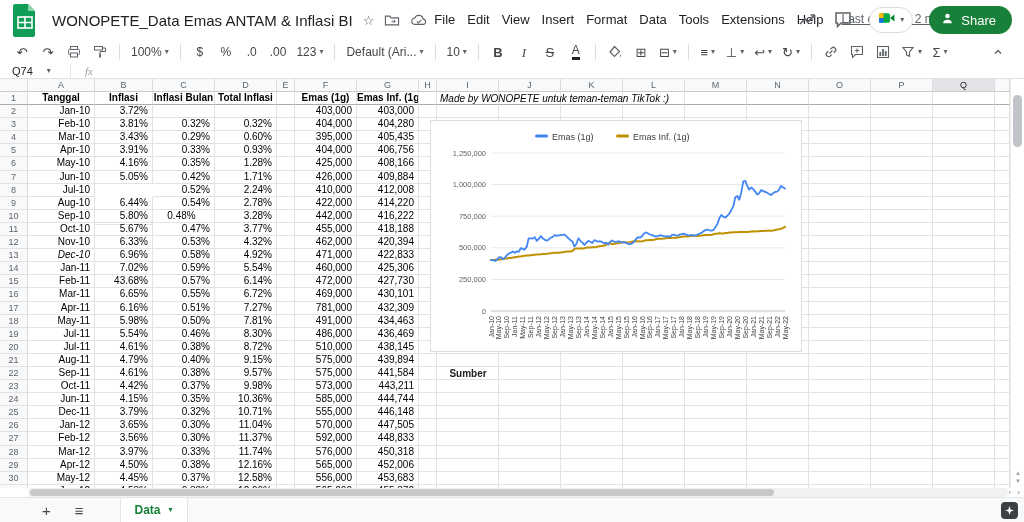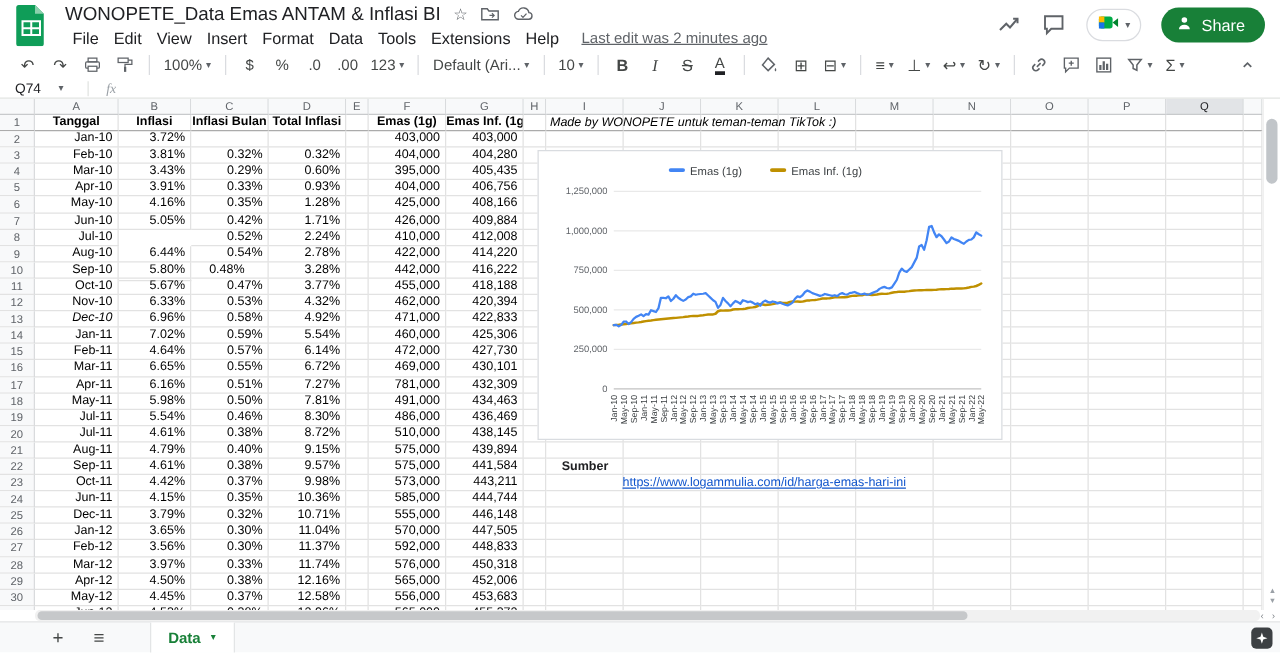--- a/index.html
+++ b/index.html
@@ -3,21 +3,21 @@
 <meta charset="utf-8">
 <style>
   * { box-sizing: border-box; margin:0; padding:0; }
   html,body { width:1024px; height:522px; overflow:hidden; }
   body { font-family:"Liberation Sans","DejaVu Sans",sans-serif; background:#fff; color:#202124; position:relative; }
   .app { width:1024px; height:522px; position:relative; background:#fff; }
 
   
   .titlebar { height:40px; display:flex; align-items:center; padding-left:12px; position:relative; }
   .logo { width:26px; height:34px; margin-right:14px; flex:0 0 auto; }
-  .title-block { display:flex; flex-direction:column; }
+  .title-block { display:flex; flex-direction:row; }
   .title-row { display:flex; align-items:center; gap:10px; height:20px; }
   .doc-title { font-size:15px; color:#202124; white-space:nowrap; }
   .t-ic { color:#5f6368; font-size:13px; line-height:1; display:inline-flex; align-items:center; }
   .menu-row { display:flex; align-items:center; height:18px; }
   .menu-item { font-size:13px; color:#202124; padding:0 6px; cursor:default; }
   .last-edit { font-size:12px; color:#5f6368; text-decoration:underline; margin-left:12px; white-space:nowrap; }
   .tb-right { position:absolute; right:12px; top:0; height:40px; display:flex; align-items:center; gap:16px; }
   .pill { height:26px; border:1px solid #dadce0; border-radius:14px; display:flex; align-items:center; padding:0 8px; gap:4px; background:#fff; }
   .share-btn { height:28px; background:#188038; border-radius:15px; color:#fff; display:flex; align-items:center; gap:7px; padding:0 16px 0 12px; font-size:13px; font-weight:500; }
   .caret { font-size:8px; color:#5f6368; line-height:1; }
@@ -615,21 +615,21 @@
           <div class="cell" style="width: 62px;"></div>
           <div class="cell" style="width: 62px;"></div>
           <div class="cell" style="width: 62px;"></div>
           <div class="cell" style="width: 62px;"></div>
           <div class="cell" style="width: 62px;"></div>
           <div class="cell" style="width: 15px;"></div>
         </div>
         <div class="row">
           <div class="rownum">15</div>
           <div class="cell" style="width: 67px;">Feb-11</div>
-          <div class="cell" style="width: 58px;">4.64%</div>
+          <div class="cell" style="width: 58px;">43.68%</div>
           <div class="cell" style="width: 62px;">0.57%</div>
           <div class="cell" style="width: 62px;">6.14%</div>
           <div class="cell" style="width: 18px;"></div>
           <div class="cell" style="width: 62px;">472,000</div>
           <div class="cell" style="width: 62px;">427,730</div>
           <div class="cell" style="width: 18px;"></div>
           <div class="cell" style="width: 62px;"></div>
           <div class="cell" style="width: 62px;"></div>
           <div class="cell" style="width: 62px;"></div>
           <div class="cell" style="width: 62px;"></div>
@@ -973,21 +973,20 @@
           <div class="cell" style="width: 62px;"></div>
           <div class="cell" style="width: 62px;"></div>
           <div class="cell" style="width: 62px;"></div>
           <div class="cell" style="width: 62px;"></div>
           <div class="cell" style="width: 15px;"></div>
         </div>
       </div>
 
     <div class="overlay note1" style="left:440px; top:14px;">Made by WONOPETE untuk teman-teman TikTok :)</div>
     <div class="overlay sumber" style="left:437px; top:289px; width:62px;">Sumber</div>
-    <div class="overlay slink" style="left:498px; top:302px;">https://www.logammulia.com/id/harga-emas-hari-ini</div>
 
     <div class="chart-card">
       <svg width="370" height="230" viewBox="0 0 370 230">
           <rect x="104" y="13.5" width="13" height="3" rx="1.5" fill="#4285f4"></rect>
           <text x="121" y="19" font-size="9" fill="#3c4043" font-family="Liberation Sans,DejaVu Sans,sans-serif">Emas (1g)</text>
           <rect x="185" y="13.5" width="13" height="3" rx="1.5" fill="#bf9000"></rect>
           <text x="202" y="19" font-size="9" fill="#3c4043" font-family="Liberation Sans,DejaVu Sans,sans-serif">Emas Inf. (1g)</text>
           <line x1="60" x2="354" y1="190.0" y2="190.0" stroke="#c2c2c2" stroke-width="1"></line>
           <text x="55" y="192.5" text-anchor="end" font-size="7.5" fill="#5f6368" font-family="Liberation Sans,DejaVu Sans,sans-serif">0</text>
           <line x1="60" x2="354" y1="158.4" y2="158.4" stroke="#e9e9e9" stroke-width="1"></line>

